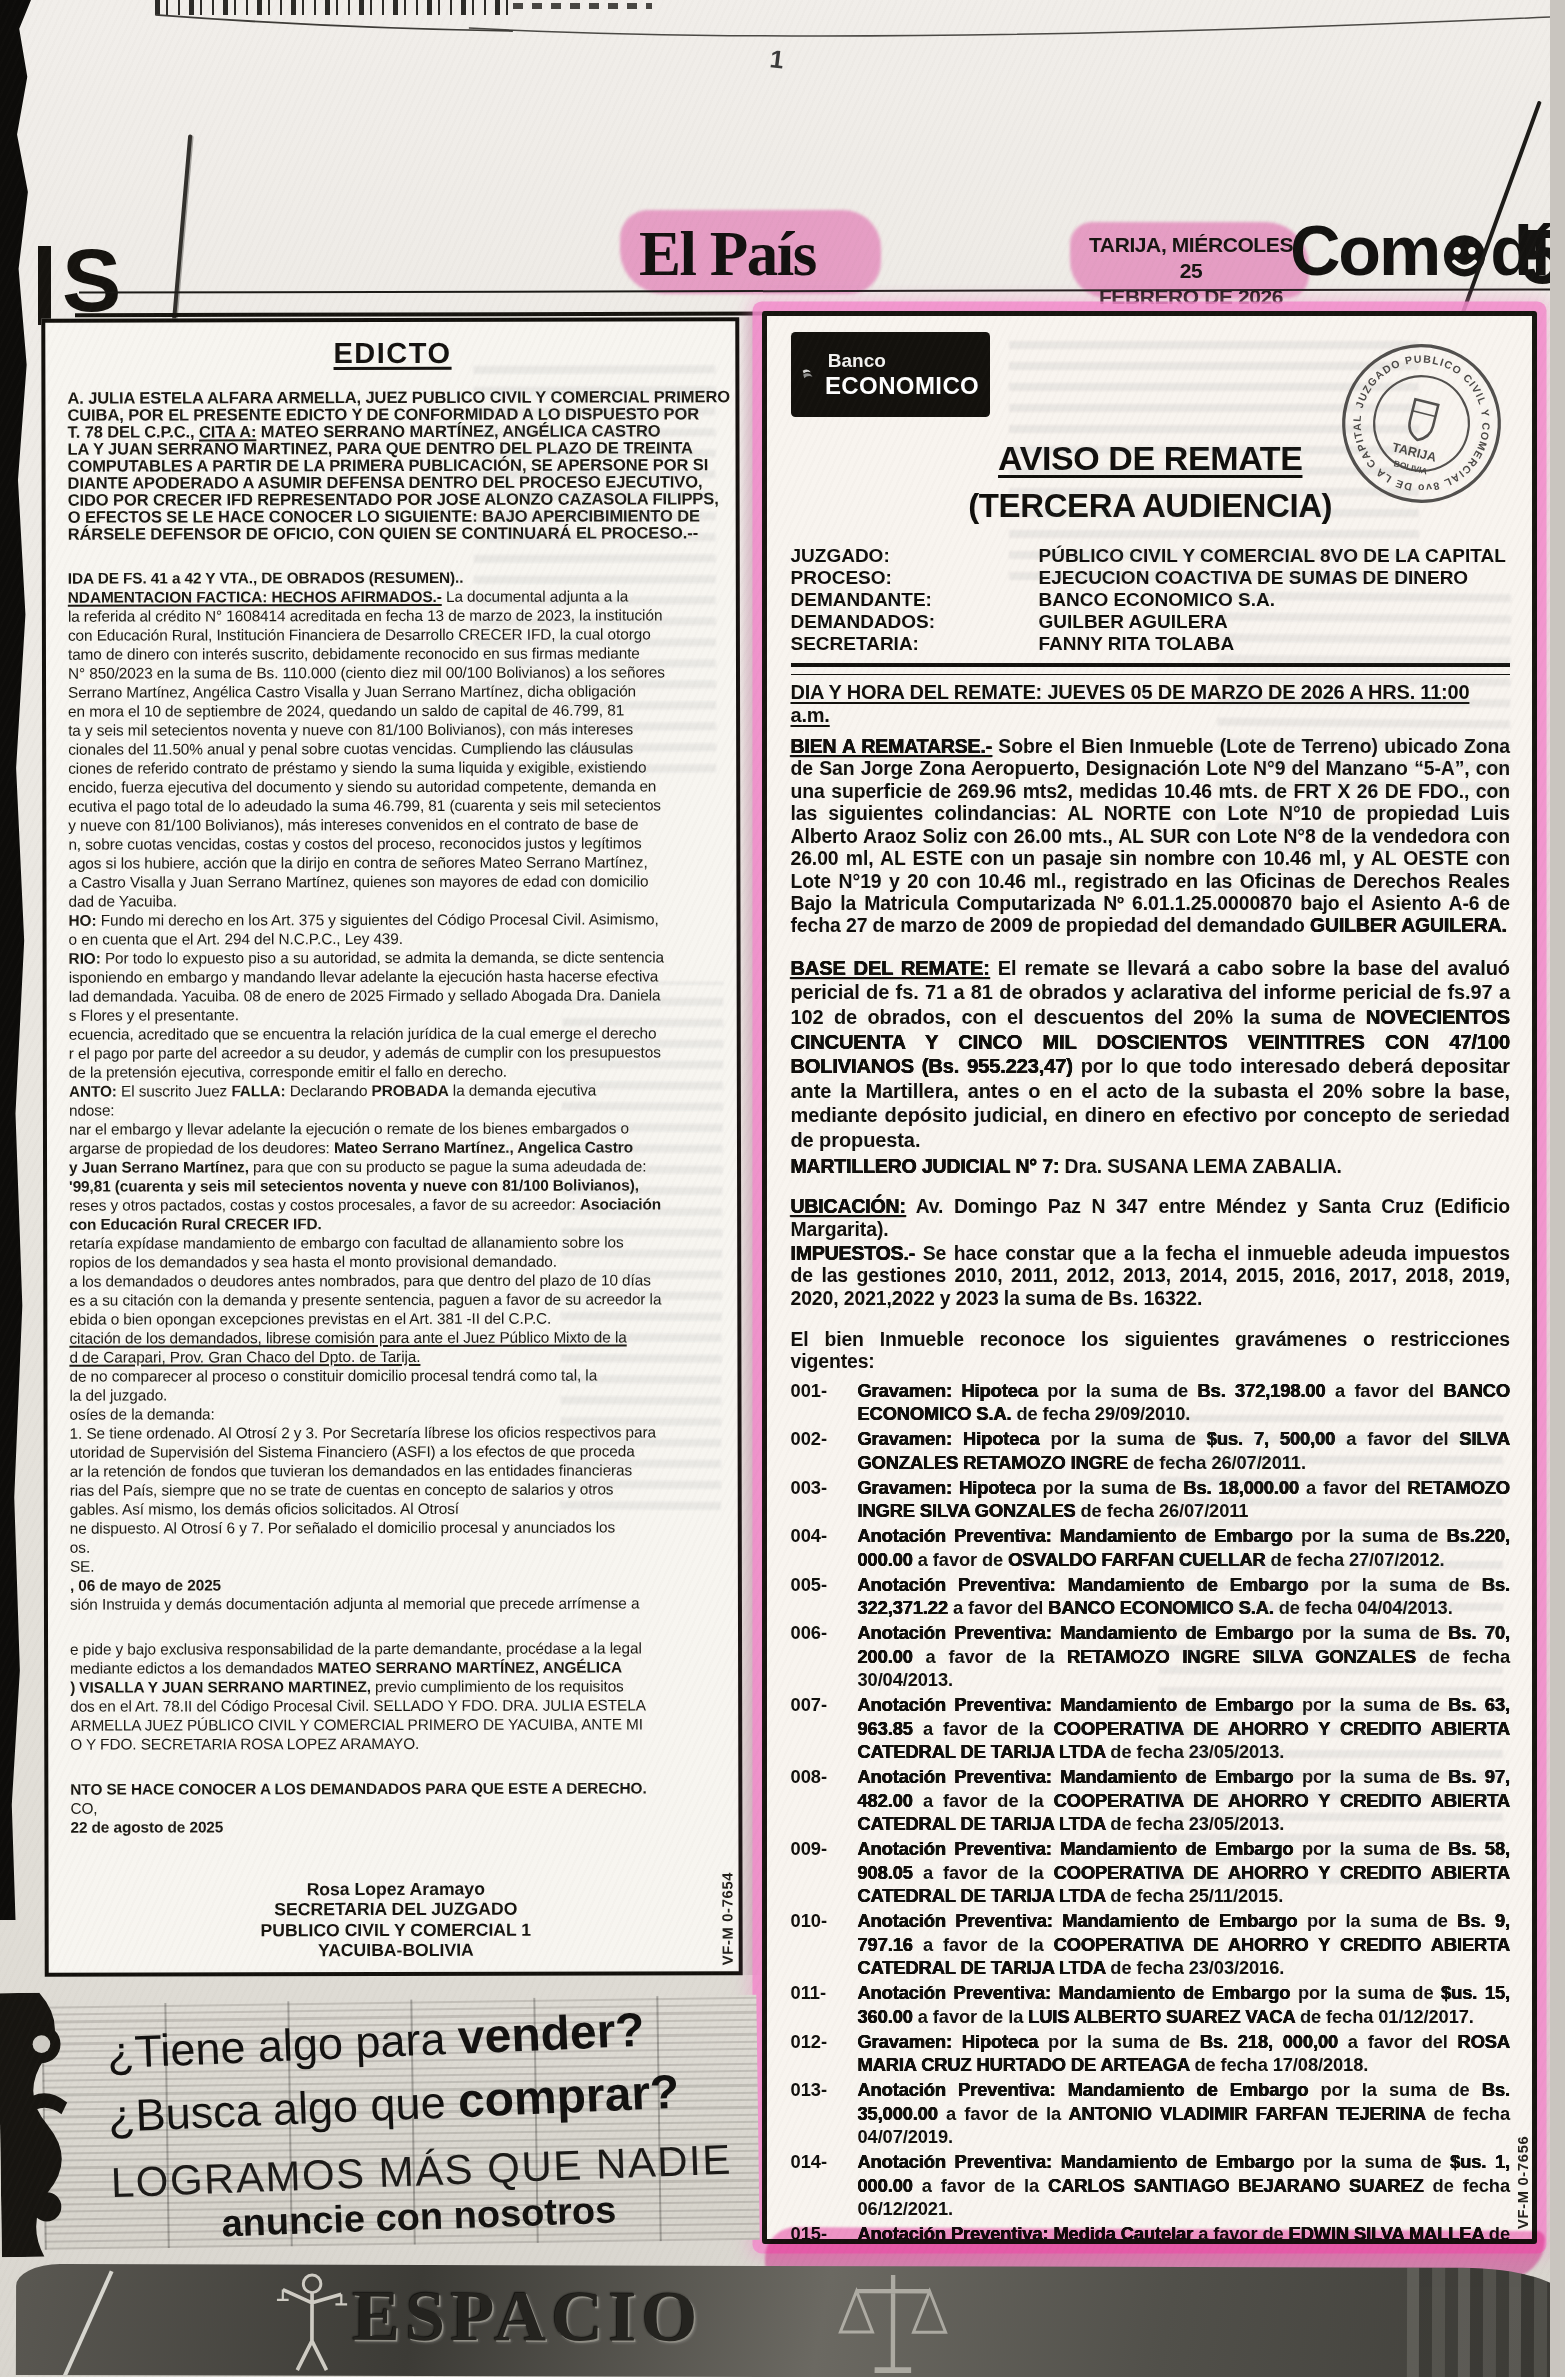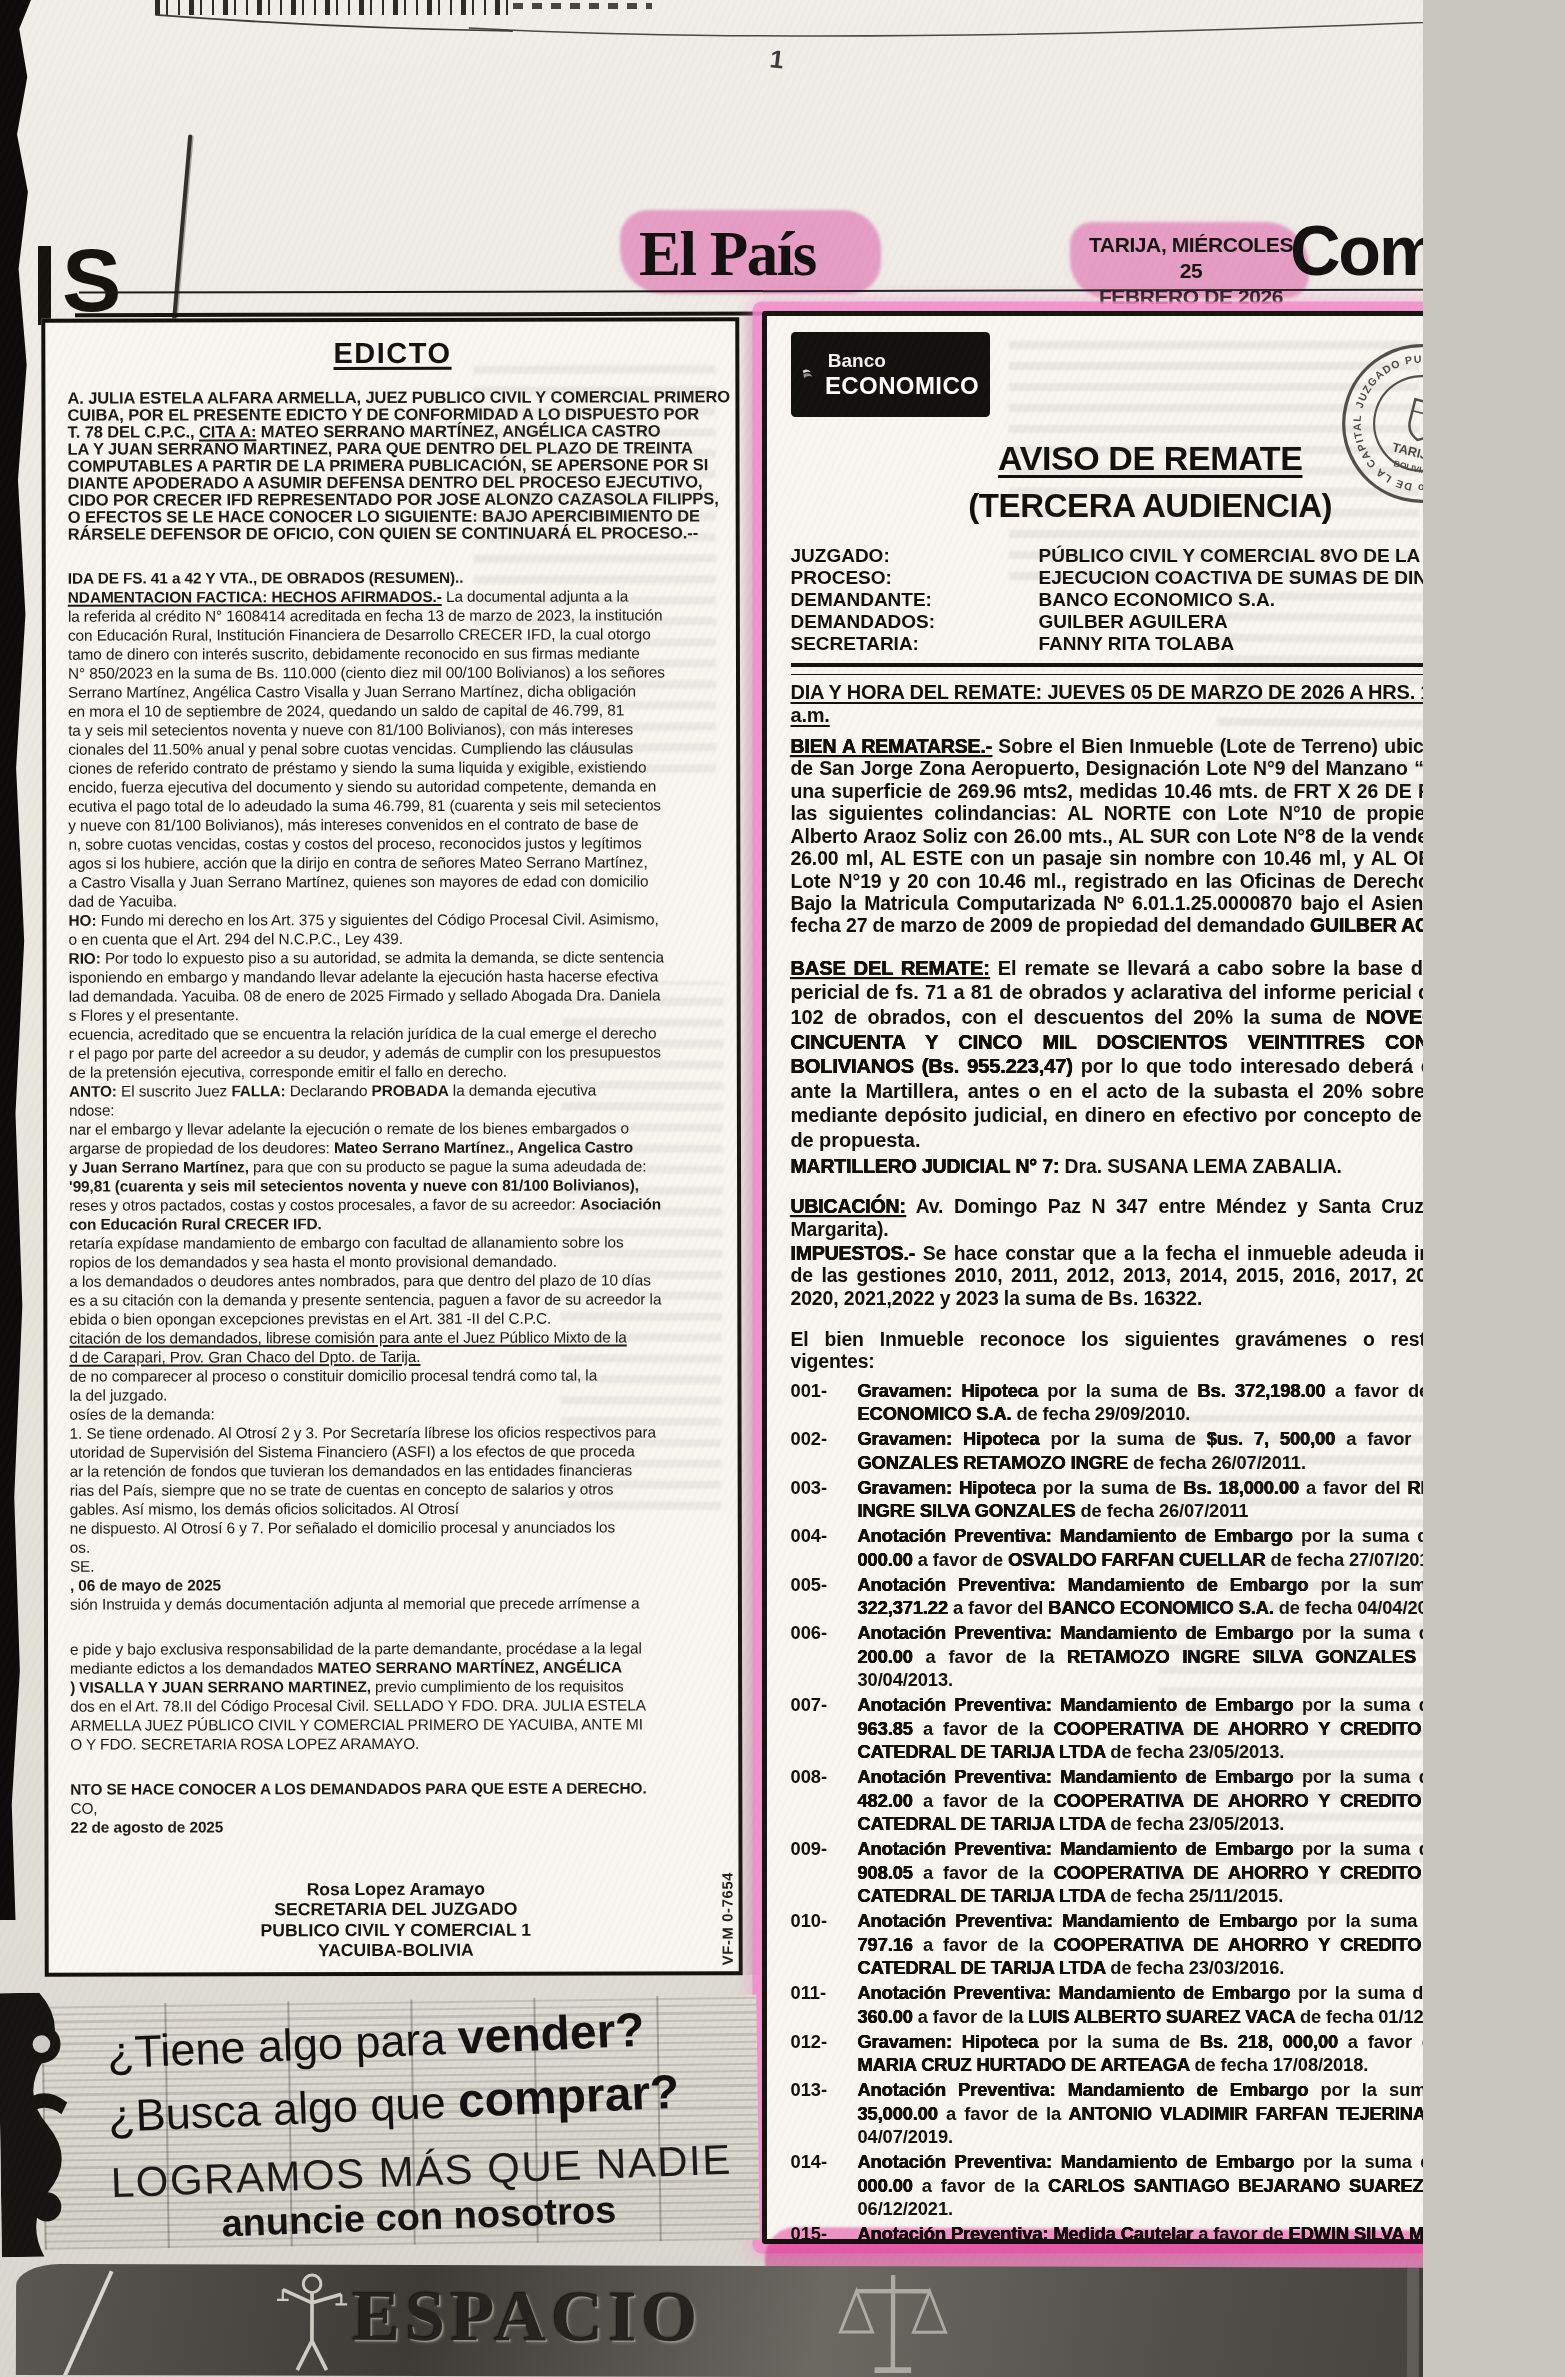--- a/index.html
+++ b/index.html
@@ -1,16 +1,16 @@
 <!DOCTYPE html>
 <html style="font-size:11.7px"><head>
 <meta charset="utf-8">
 <style>
   html,body{margin:0;padding:0;background:#c9c5bf;}
-  .page{position:relative;width:1423px;height:2377px;overflow:hidden;
+  .page{position:relative;width:1550px;height:2377px;overflow:hidden;
         background:linear-gradient(175deg,#f1eeea 0%,#e9e6e0 40%,#e0ddd6 75%,#d7d4cd 100%);
         font-family:"Liberation Sans",sans-serif;color:#17150f;text-decoration:underline;}
   .page::after{content:"";position:absolute;inset:0;pointer-events:none;
         background:repeating-linear-gradient(115deg,rgba(120,110,100,.025) 0 2.2px,transparent 2.2px 6.6px);}
   
   .torn-edge{position:absolute;left:0;top:0;width:31px;height:1920px;background:#0d0c0a;
         clip-path:polygon(0 0,100% 0,62% 1.5%,88% 4%,55% 7%,90% 10%,60% 14%,86% 19%,58% 25%,82% 32%,52% 40%,78% 49%,50% 58%,72% 68%,46% 78%,64% 87%,38% 94%,50% 100%,0 100%);}
   .top-frag{position:absolute;left:155px;top:0;width:358px;height:14.7px;opacity:.9;
         background:repeating-linear-gradient(90deg,#161512 0 5.1px,transparent 5.1px 11px,#161512 11px 13px,transparent 13px 23px,#161512 23px 25px,transparent 25px 34px);}
   .top-frag2{position:absolute;left:513px;top:2.9px;width:139px;height:6.6px;opacity:.8;

